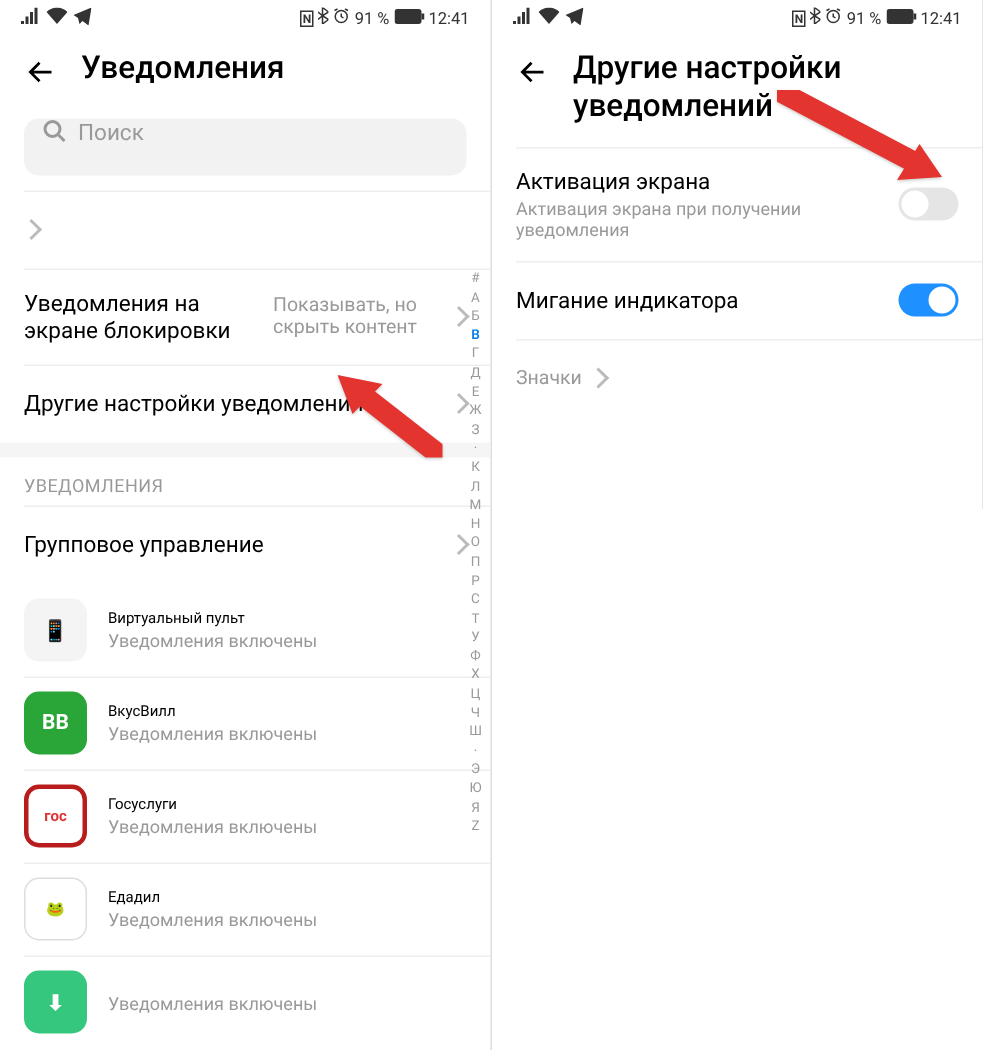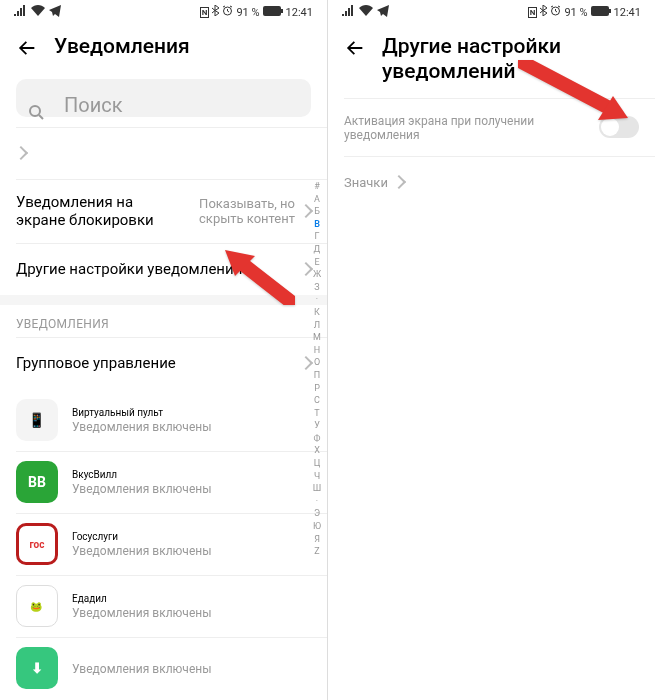--- a/index.html
+++ b/index.html
@@ -46,45 +46,45 @@
     color: #000;
     line-height: 1.2;
   }
 
   .search-box {
     margin: 6px 16px 10px;
     background: #f2f2f2;
     border-radius: 10px;
     height: 38px;
     display: flex;
-    align-items: flex-end;
+    align-items: flex-start;
     padding: 0 12px;
-    gap: 20px;
+    gap: 8px;
     color: #999;
-    font-size: 20px;
+    font-size: 15px;
   }
   .search-icon { width:16px; height:16px; }
 
   .row {
     display: flex;
     align-items: center;
     padding: 14px 16px;
     position: relative;
     min-height: 52px;
   }
   .row + .row::before, .row.bordered::before {
     content:"";
     position:absolute;
     top:0; left:16px; right:0;
     border-top:1px solid #eee;
   }
   .row-main { flex:1; display:flex; flex-direction:column; }
   .row-title { font-size: 15px; color:#000; }
   .row-sub { font-size: 12px; color:#999; margin-top:2px; }
-  .row-value { font-size:13px; color:#999; margin-right:6px; max-width:130px; text-align:right;}
+  .row-value { font-size:13px; color:#999; margin-right:6px; max-width:130px; text-align:center;}
   .chevron { width:10px; height:10px; border-right:2px solid #bbb; border-bottom:2px solid #bbb; transform:rotate(-45deg); flex-shrink:0;}
 
   .section-divider {
     background:#f5f5f5;
     height:10px;
   }
   .section-header {
     font-size:12px;
     color:#999;
     padding: 12px 16px 6px;
@@ -345,25 +345,32 @@
     <span class="back-arrow">
       <svg width="22" height="22" viewBox="0 0 24 24">
           <path d="M20 11H7l5-5-1.4-1.4L3.2 12l7.4 7.4L12 18l-5-5h13z" fill="#000"></path>
         </svg>
     </span>
     <div class="header-title">Другие настройки уведомлений</div>
   </div>
 
   <div class="row bordered">
     <div class="row-main">
+      <div class="row-title">Активация экрана</div>
       <div class="row-sub">Активация экрана при получении уведомления</div>
     </div>
     <div class="toggle off"></div>
   </div>
 
+  <div class="row">
+    <div class="row-main">
+        <div class="row-title">Мигание индикатора</div>
+      </div>
+    <div class="toggle on"></div>
+  </div>
 
   <div class="row">
     <div class="row-value">Значки</div>
     <div class="chevron"></div>
   </div>
 
   <div class="arrow" style="left:190px; top:60px;">
     <svg width="110" height="65" viewBox="0 0 110 65">
       <path d="M0 0 L95 50" stroke="#e3342f" stroke-width="14" stroke-linecap="round"></path>
       <path d="M110 58 L80 60 L95 36 Z" fill="#e3342f"></path>

